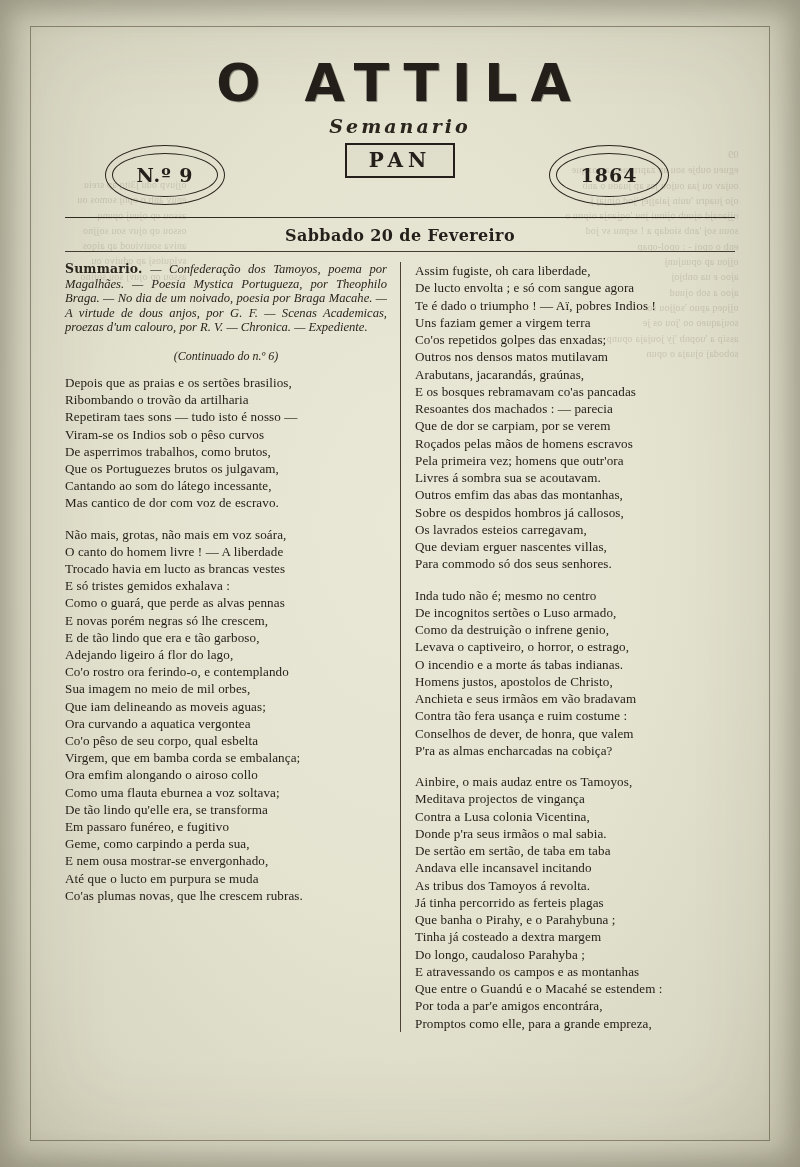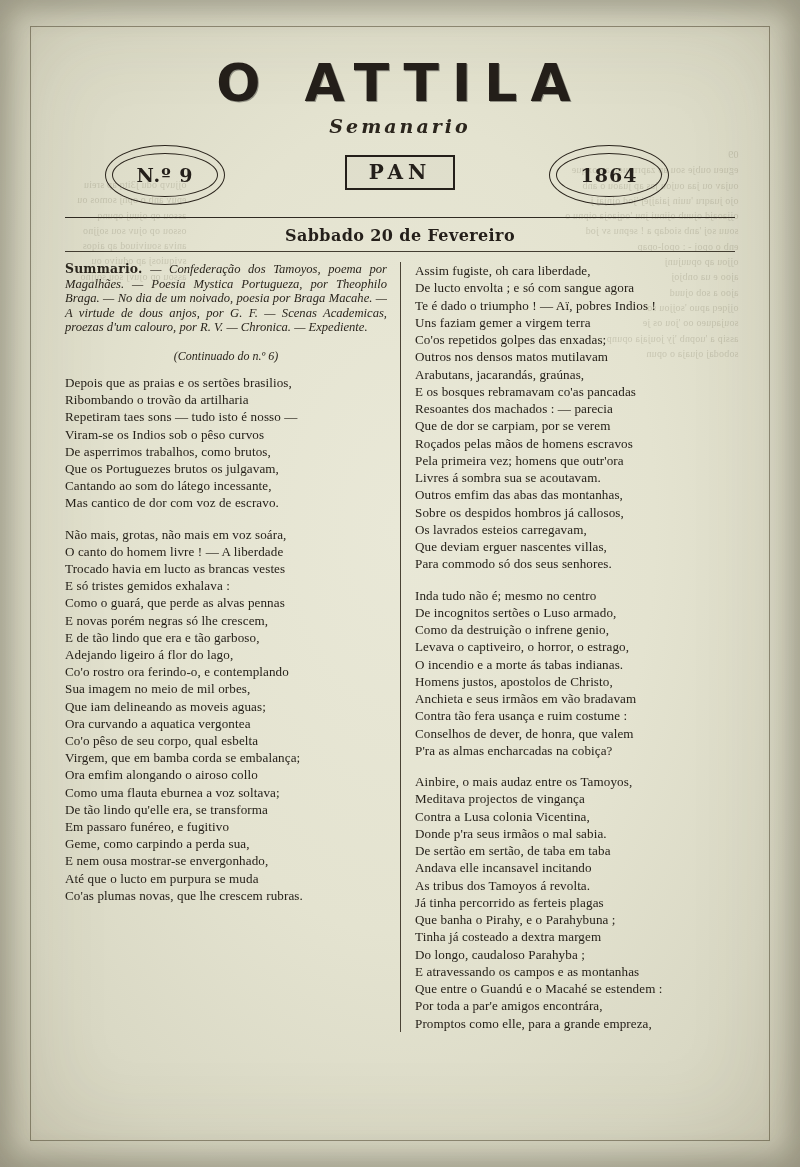--- a/index.html
+++ b/index.html
@@ -115,21 +115,20 @@
   #rosette-right { right: 66px; }
   .pan {
     display: inline-block;
     border: 2px solid #241f1a;
     padding: 3px 22px 4px 22px;
     font-family: "DejaVu Serif", serif;
     font-weight: bold;
     font-size: 20px;
     letter-spacing: 5px;
     color: #241f1a;
-    margin-top: 12px;
     background: rgba(0,0,0,0.02);
   }
   .rule {
     border: 0;
     border-top: 1.4px solid #2f2a22;
     margin: 12px 0 8px 0;
   }
   .rule.thin { border-top: 1px solid #433d31; margin: 6px 0 10px 0; }
   .dateline {
     position: relative;

